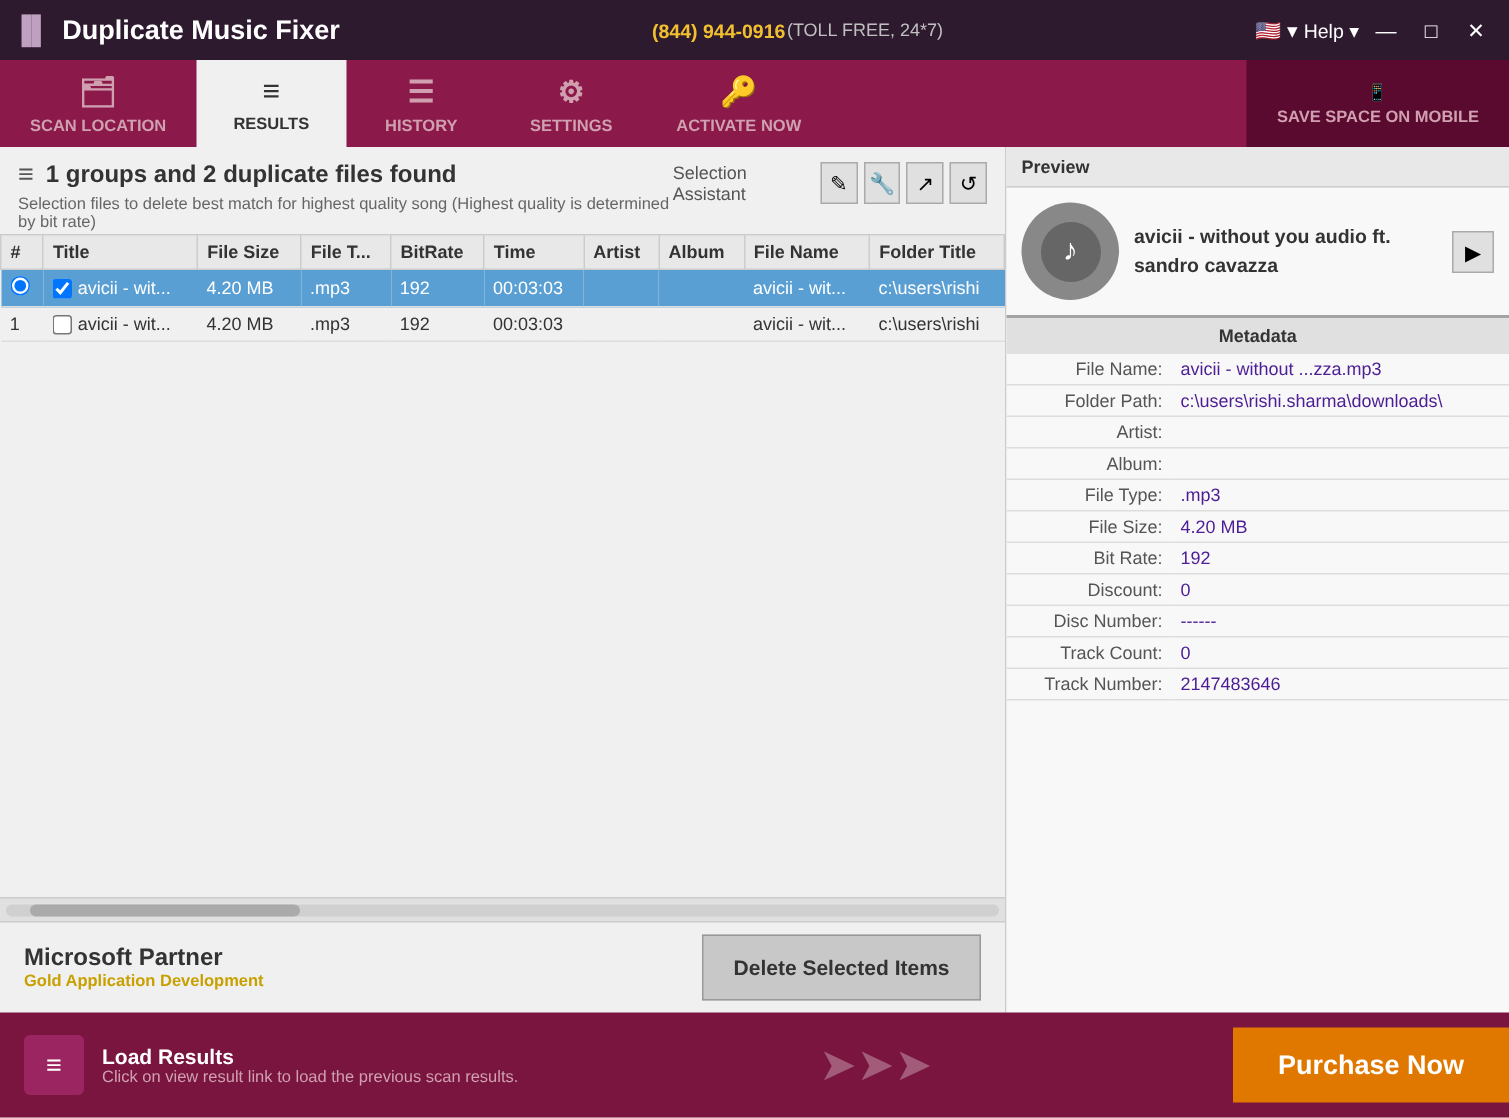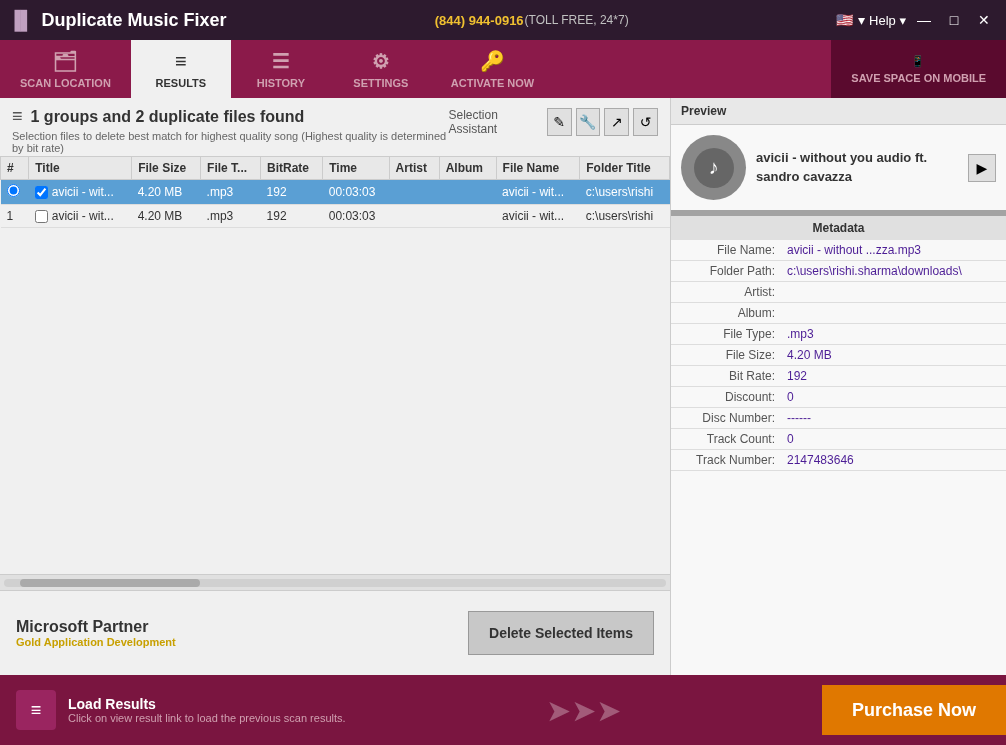--- a/index.html
+++ b/index.html
@@ -243,21 +243,21 @@
       font-size: 12px;
       font-weight: bold;
       color: #333;
       border-bottom: 1px solid #ccc;
     }
     .preview-content {
       padding: 10px;
       display: flex;
       align-items: center;
       gap: 10px;
-      border-bottom: 6px solid #a3a3a3;
+      border-bottom: 2px solid #a3a3a3;
     }
     .music-icon-wrap {
       width: 65px;
       height: 65px;
       background: #888;
       border-radius: 50%;
       display: flex;
       align-items: center;
       justify-content: center;
       flex-shrink: 0;
@@ -538,21 +538,21 @@
         </tbody>
       </table>
     </div>
 
     <div class="scrollbar-area">
       <div class="scrollbar-track">
         <div class="scrollbar-thumb"></div>
       </div>
     </div>
 
-    <div style="display:flex;align-items:center;justify-content:space-between;padding:20px 16px;background:#f0f0f0;border-top:1px solid #ccc;">
+    <div style="display:flex;align-items:center;justify-content:space-between;padding:8px 16px;background:#f0f0f0;border-top:1px solid #ccc;">
       <div>
         <div style="font-size:16px;font-weight:bold;color:#333;">Microsoft Partner</div>
         <div style="font-size:11px;color:#c8a000;font-weight:bold;">Gold Application Development</div>
       </div>
       <button class="delete-btn">Delete Selected Items</button>
     </div>
 
   </div>
 
   <div class="right-panel">

